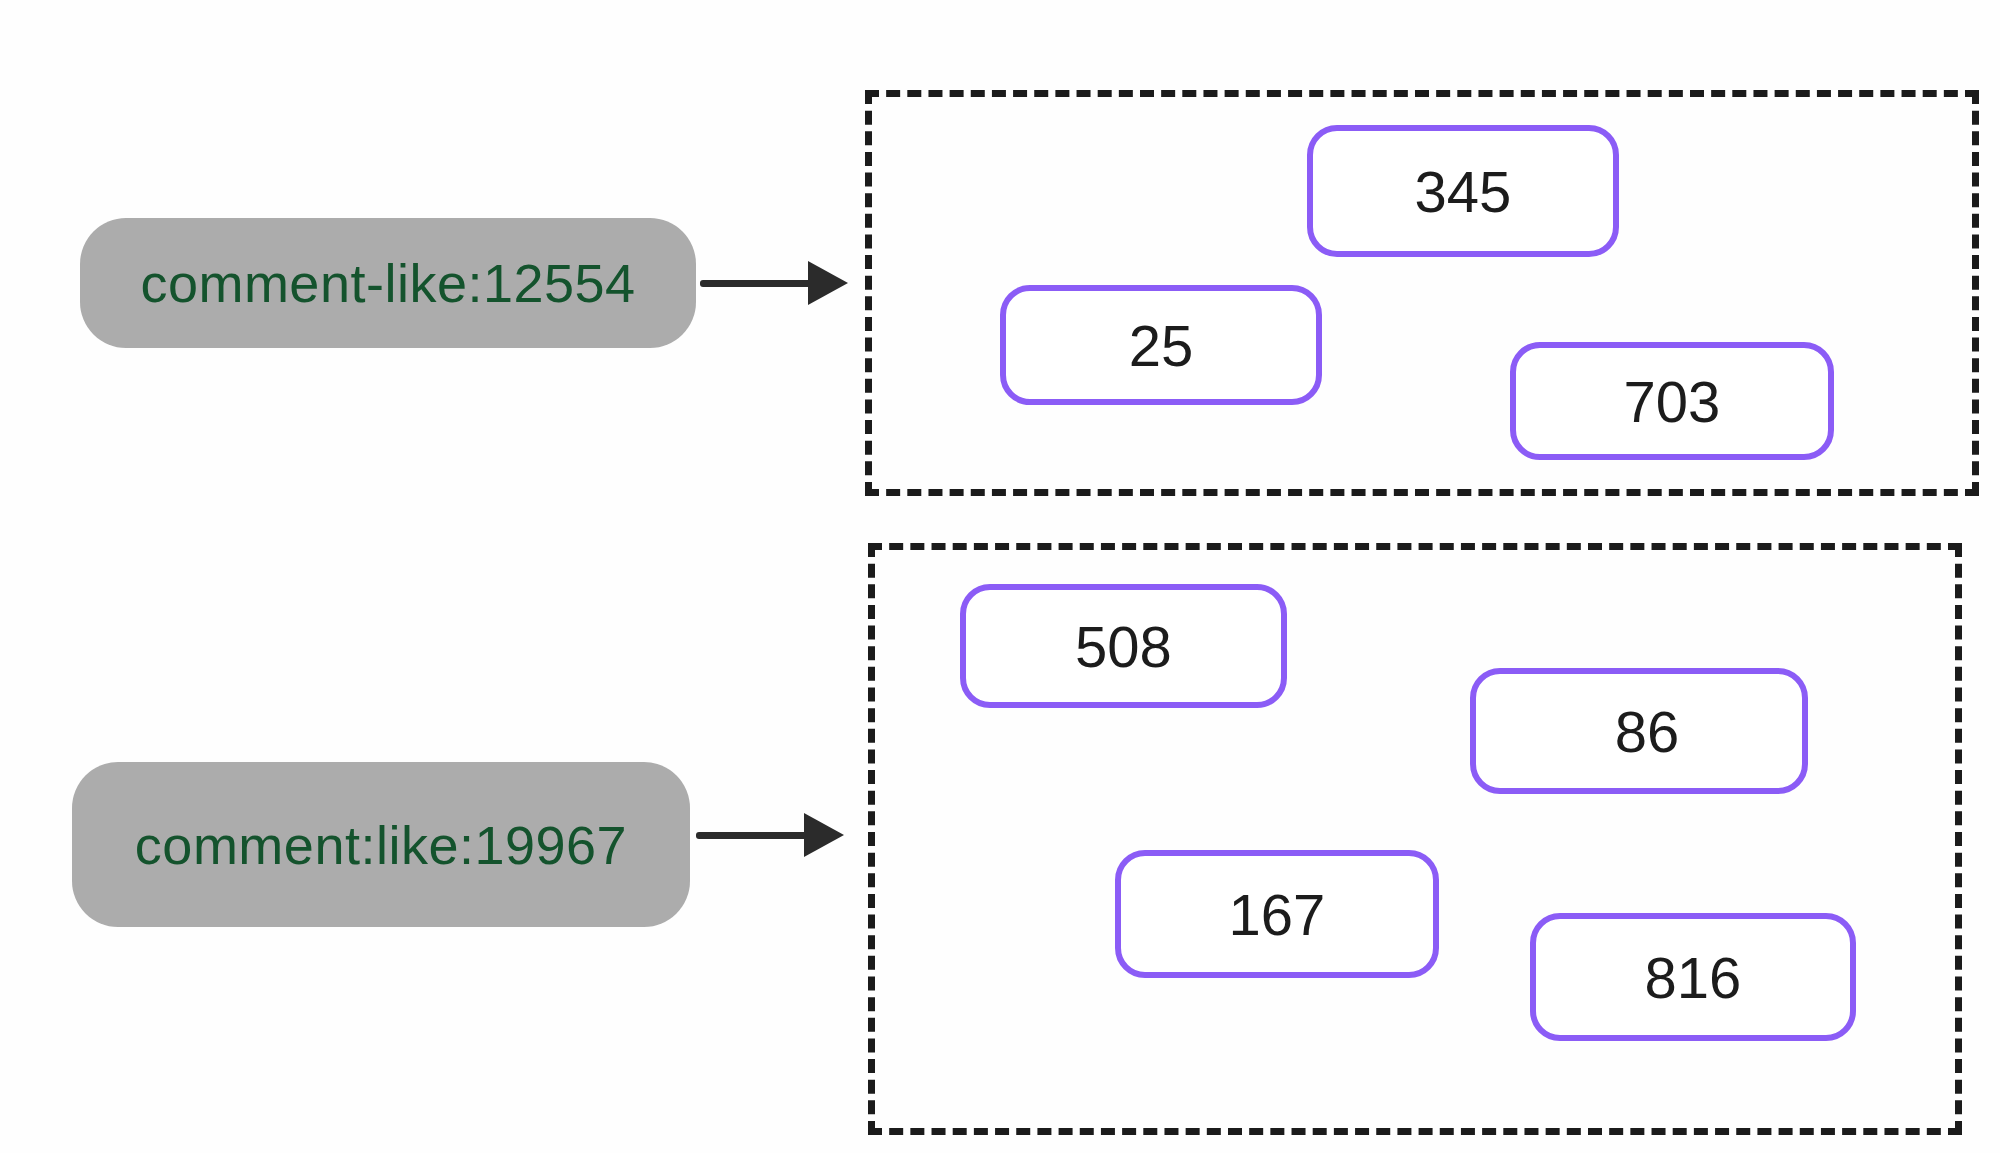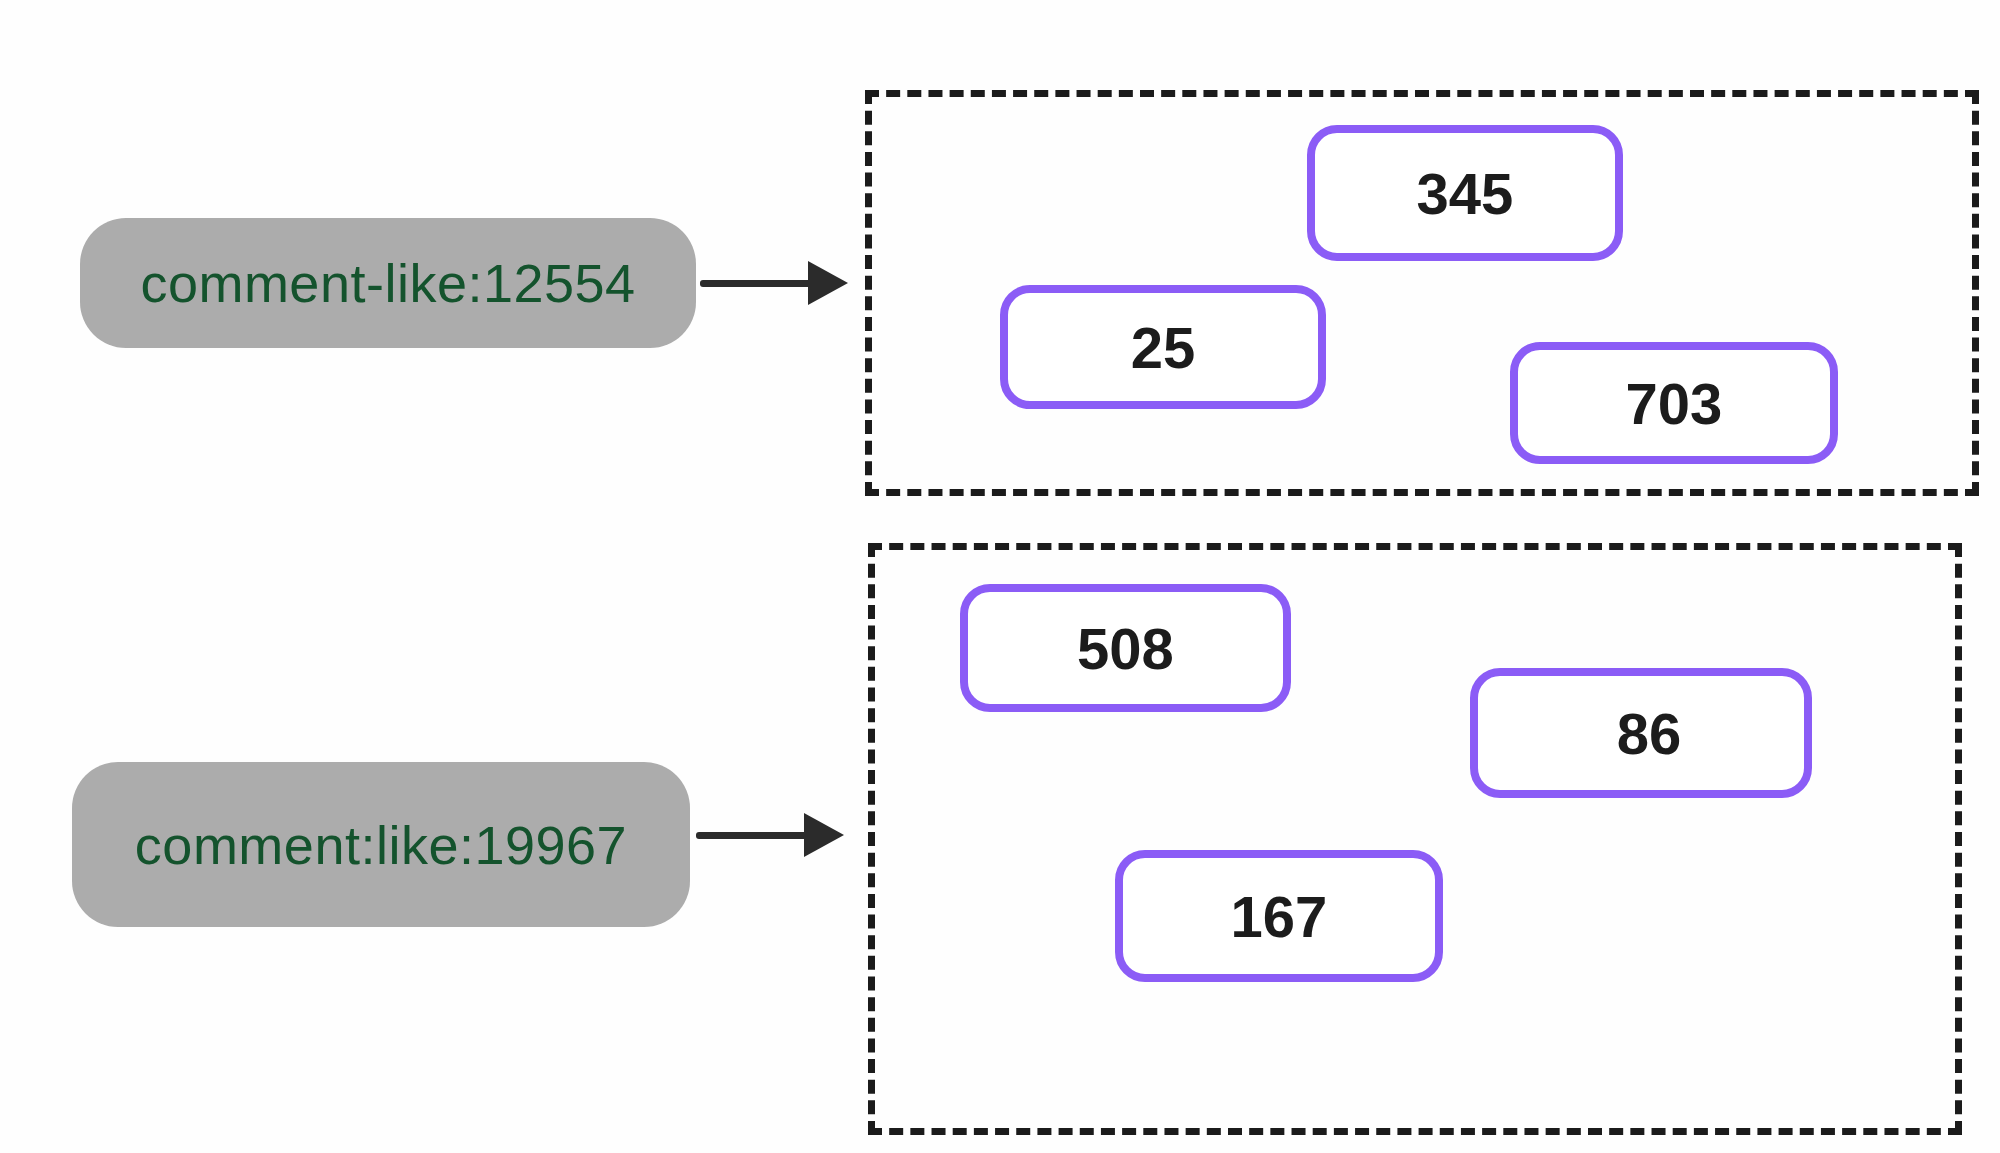--- a/index.html
+++ b/index.html
@@ -53,28 +53,28 @@
   .value-set {
     position: absolute;
     border: 7px dashed #1b1b1b;
     background: transparent;
   }
 
   
   .value-box {
     position: absolute;
     background: #ffffff;
-    border: 8px solid #8b5cf6;
+    border: 6px solid #8b5cf6;
     border-radius: 30px;
     display: flex;
     align-items: center;
     justify-content: center;
     color: #1c1c1c;
     font-size: 58px;
-    font-weight: 700;
+    font-weight: 400;
   }
 </style>
 </head>
 <body>
 
 <div id="canvas">
 
   <div class="key-pill" style="left:80px; top:218px; width:616px; height:130px;">
     <span>comment-like:12554</span>
   </div>
@@ -108,15 +108,18 @@
   <div class="value-set" style="left:868px; top:543px; width:1080px; height:578px;">
     <div class="value-box" style="left:85px; top:34px; width:315px; height:112px;">
       <span>508</span>
     </div>
     <div class="value-box" style="left:595px; top:118px; width:310px; height:114px;padding-left:16px;">
       <span>86</span>
     </div>
     <div class="value-box" style="left:240px; top:300px; width:312px; height:116px;">
       <span>167</span>
     </div>
+    <div class="value-box" style="left:655px; top:363px; width:314px; height:116px;">
+      <span>816</span>
+    </div>
   </div>
 
 </div>
 
 </body></html>

